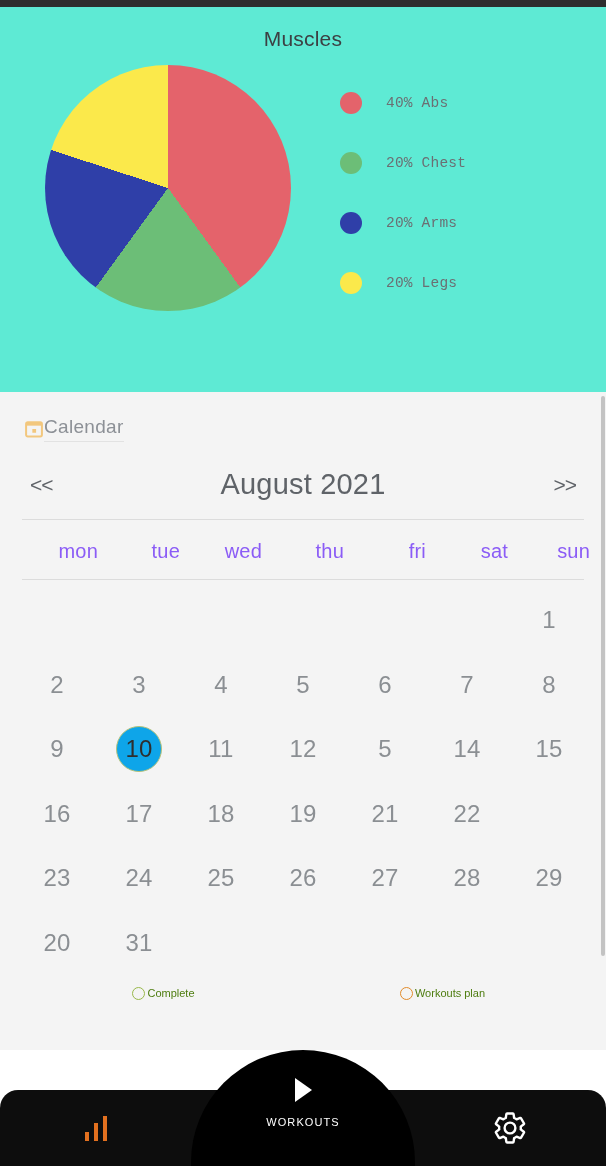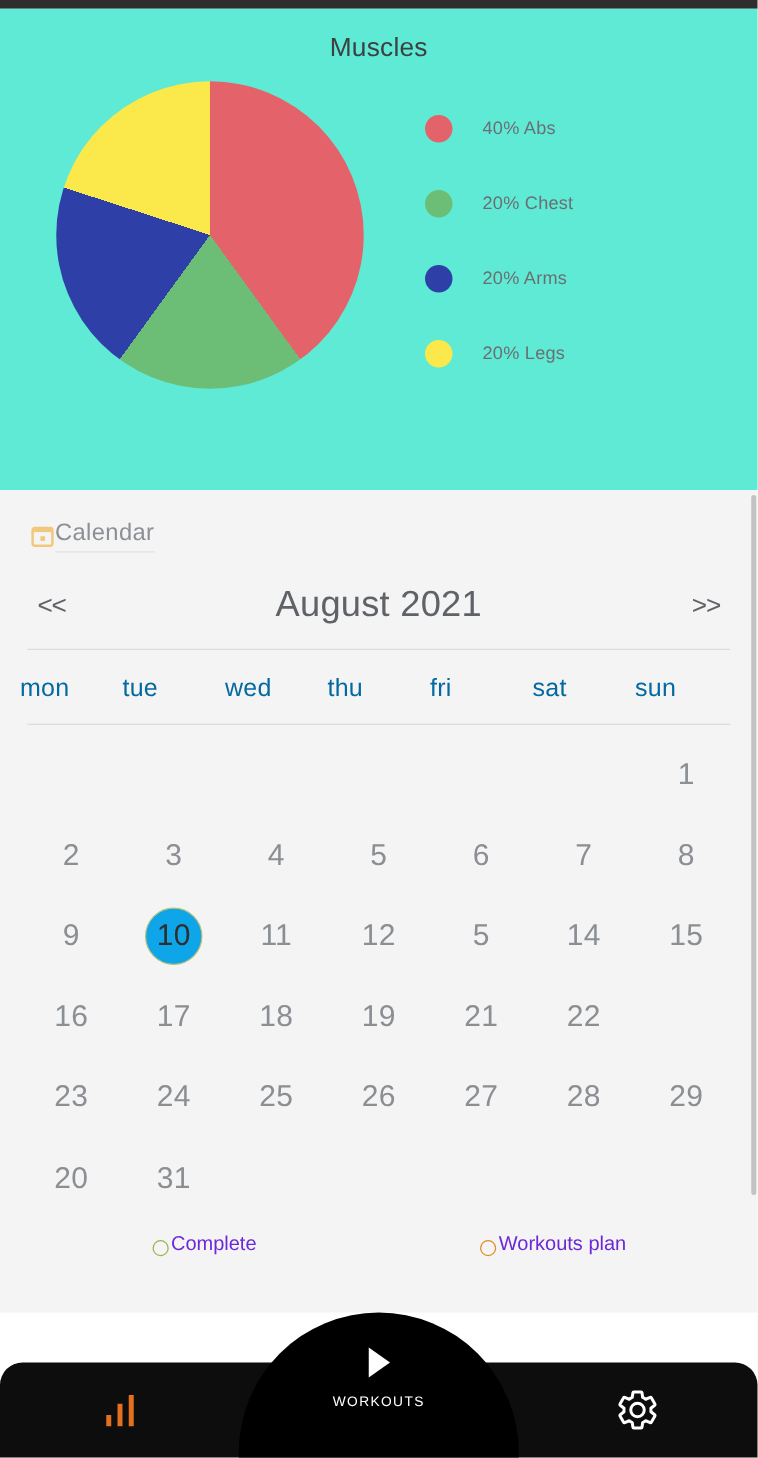--- a/index.html
+++ b/index.html
@@ -41,20 +41,21 @@
   .pie{
     width:246px; height:246px; border-radius:50%;
   }
   .legend{
     position:absolute; left:340px; top:8px;
     width:240px;
   }
   .legend-row{
     display:flex; align-items:center;
     height:60px;
+    font-family:Liberation Mono, monospace;
   }
   .legend-dot{
     width:22px; height:22px; border-radius:50%;
     flex:0 0 22px;
   }
   .legend-label{
     margin-left:24px;
     font-size:14.5px;
     color:#6b6f73;
     letter-spacing:.2px;
@@ -104,23 +105,23 @@
     margin:18px 22px 0 22px;
   }
 
   .weekdays, .week-row{
     display:grid;
     grid-template-columns:repeat(7,1fr);
     padding:0 16px;
   }
   .weekdays{ margin-top:20px; }
   .weekdays div{
-    text-align:left;
+    text-align:right;
     font-size:20px;
-    color:#0369a1;
+    color:#8b5cf6;
     letter-spacing:.2px;
   }
   .rule2{
     height:1px; background:#dcdcdc;
     margin:16px 22px 0 22px;
   }
   .grid{ margin-top:8px; }
   .week-row{ height:64.5px; }
   .day{
     display:flex; align-items:center; justify-content:center;
@@ -140,23 +141,23 @@
     color:#2e2e2e;
   }
 
   .cal-legend{
     display:flex;
     margin-top:12px;
     padding:0 24px;
   }
   .cal-legend-item{
     flex:1;
-    display:flex; align-items:flex-end; justify-content:center;
-    font-size:16px;
-    color:#6d28d9;
+    display:flex; align-items:flex-start; justify-content:center;
+    font-size:11px;
+    color:#4d7c0f;
   }
   .ring{
     width:13px; height:13px; border-radius:50%;
     flex:0 0 13px;
     margin-right:2px;
   }
   .ring.complete{ border:1.6px solid #98b84a; }
   .ring.plan{ border:1.6px solid #e28b2a; }
 
   

